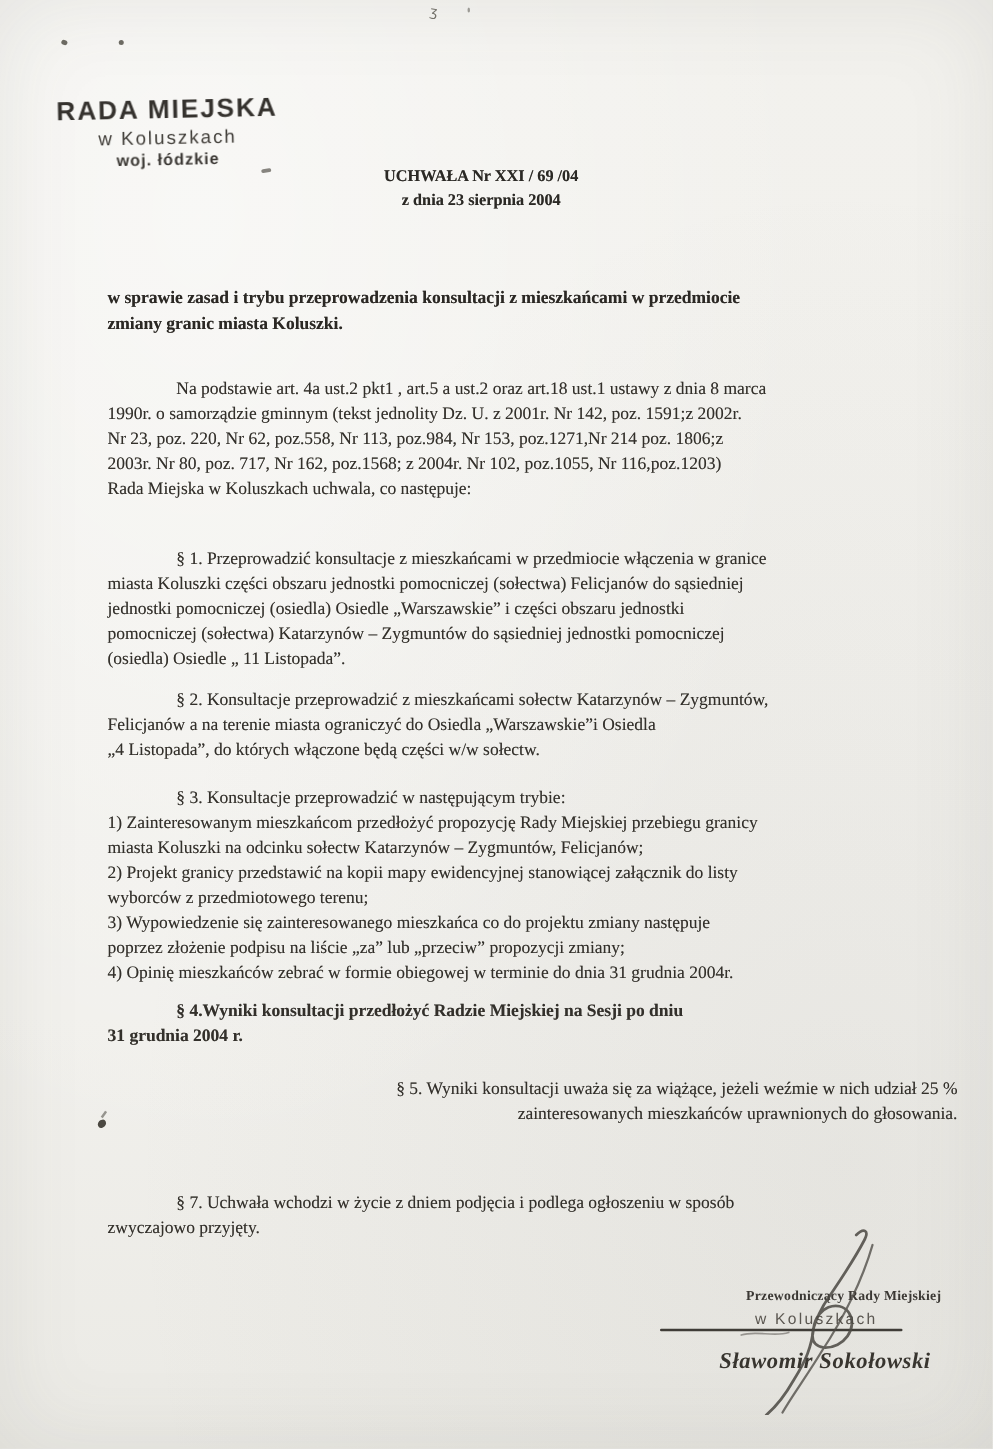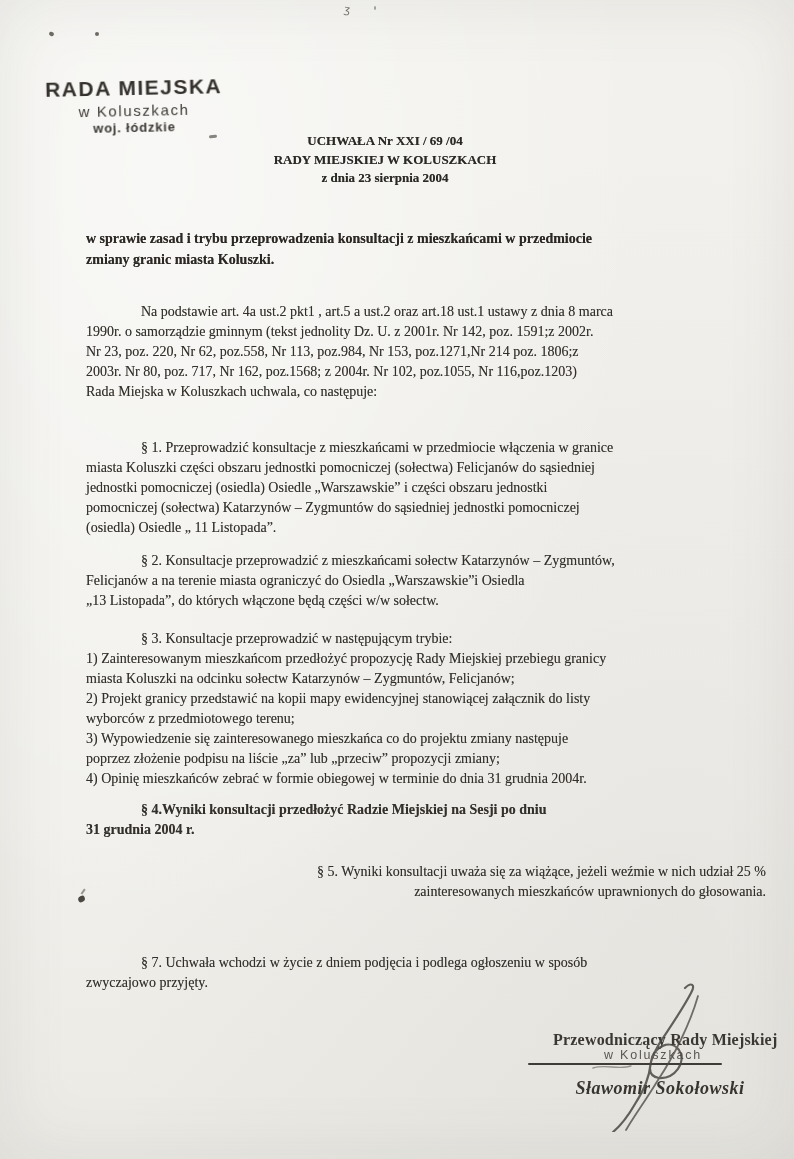--- a/index.html
+++ b/index.html
@@ -94,22 +94,22 @@
   .s4 { top: 800px; font-weight: bold; }
   .s5 { top: 862px; text-align: right; }
   .s6 { top: 913px; }
   .s7 { top: 953px; }
   
   .sig-role1 {
     position: absolute;
     left: 553px;
     top: 1031px;
     width: 200px;
-    text-align: left;
-    font-size: 16px;
+    text-align: right;
+    font-size: 11px;
     font-weight: 700;
     letter-spacing: 0.2px;
     color: #3b3834;
     white-space: nowrap;
     filter: blur(0.3px);
   }
   .sig-role2 {
     position: absolute;
     left: 553px;
     top: 1048px;
@@ -210,41 +210,40 @@
   <span class="ink-blot"></span>
 
   <div class="corner-stamp">
     <div class="org">RADA MIEJSKA</div>
     <div class="city">w Koluszkach</div>
     <div class="voiv">woj. łódzkie</div>
   </div>
 
   <div class="heading">
     <div>UCHWAŁA  Nr XXI / 69 /04</div>
-    <div>RADY MIEJSKIEJ W  KOLUSZKACH</div>
     <div>z dnia 23 sierpnia 2004</div>
   </div>
 
   <p class="doc-par subject">w sprawie zasad i trybu przeprowadzenia konsultacji z mieszkańcami w przedmiocie
 zmiany  granic miasta Koluszki.</p>
 
   <p class="doc-par preamble indent">Na podstawie art. 4a ust.2 pkt1 , art.5 a ust.2 oraz art.18 ust.1 ustawy z dnia 8 marca
 1990r. o samorządzie gminnym (tekst jednolity Dz. U. z 2001r. Nr 142, poz. 1591;z 2002r.
 Nr 23, poz. 220, Nr 62, poz.558, Nr 113, poz.984, Nr 153, poz.1271,Nr 214 poz. 1806;z
 2003r. Nr 80, poz. 717, Nr 162, poz.1568; z 2004r. Nr 102, poz.1055, Nr 116,poz.1203)
 Rada Miejska w Koluszkach uchwala, co następuje:</p>
 
   <p class="doc-par s1 indent">§ 1. Przeprowadzić konsultacje z mieszkańcami w przedmiocie włączenia w granice
 miasta Koluszki części obszaru jednostki pomocniczej (sołectwa) Felicjanów do sąsiedniej
 jednostki pomocniczej (osiedla) Osiedle „Warszawskie” i części obszaru jednostki
 pomocniczej (sołectwa) Katarzynów – Zygmuntów do sąsiedniej jednostki pomocniczej
 (osiedla) Osiedle „ 11 Listopada”.</p>
   <p class="doc-par s2 indent">§ 2. Konsultacje przeprowadzić z mieszkańcami sołectw Katarzynów – Zygmuntów,
 Felicjanów a na terenie miasta ograniczyć do Osiedla „Warszawskie”i Osiedla
-„13 Listopada”, do których włączone będą części w/w sołectw.</p>
+„4 Listopada”, do których włączone będą części w/w sołectw.</p>
   <p class="doc-par s3 indent">§ 3. Konsultacje przeprowadzić w następującym trybie:
 1) Zainteresowanym mieszkańcom przedłożyć propozycję Rady Miejskiej przebiegu granicy
 miasta Koluszki na odcinku sołectw Katarzynów – Zygmuntów, Felicjanów;
 2) Projekt granicy przedstawić na kopii mapy ewidencyjnej stanowiącej załącznik do listy
 wyborców z przedmiotowego terenu;
 3) Wypowiedzenie się zainteresowanego mieszkańca co do projektu zmiany następuje
 poprzez złożenie podpisu na liście „za” lub „przeciw” propozycji zmiany;
 4) Opinię mieszkańców zebrać w formie obiegowej w terminie do dnia 31 grudnia 2004r.</p>
   <p class="doc-par s4 indent">§ 4.Wyniki konsultacji przedłożyć Radzie Miejskiej na Sesji po dniu
 31 grudnia 2004 r.</p>

